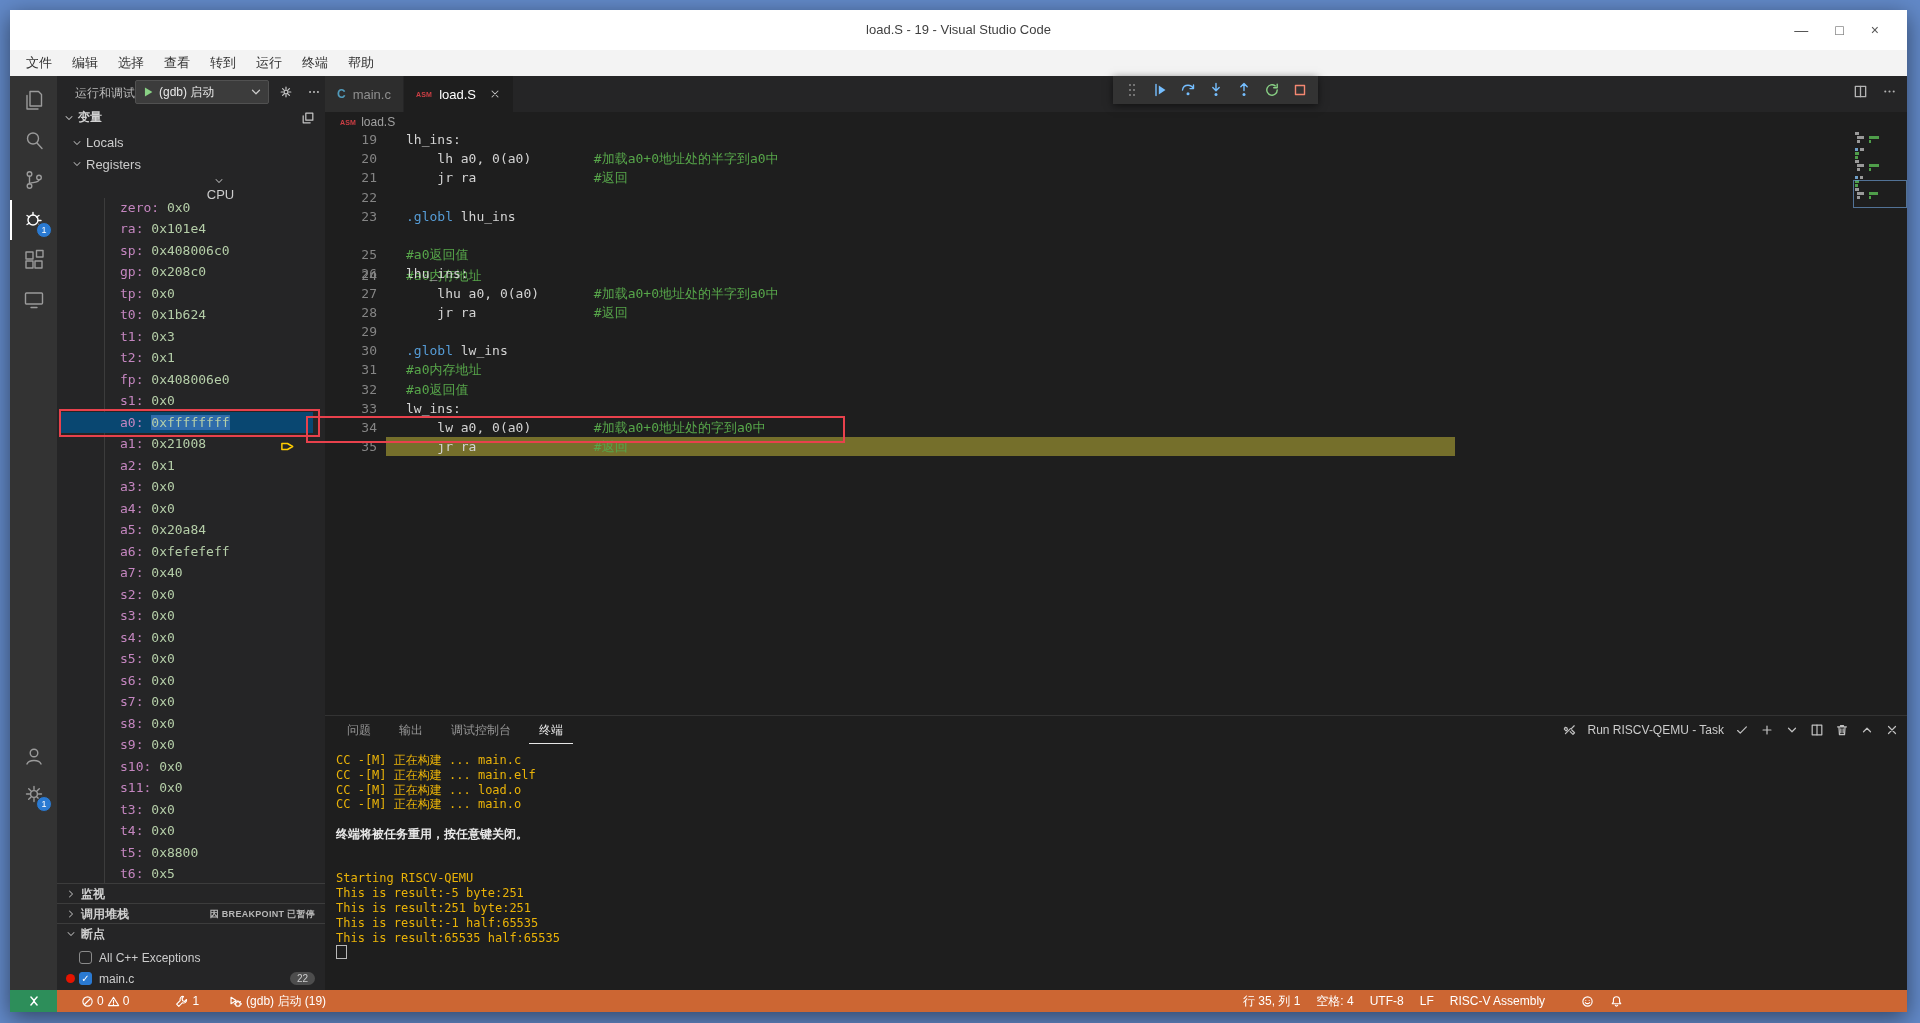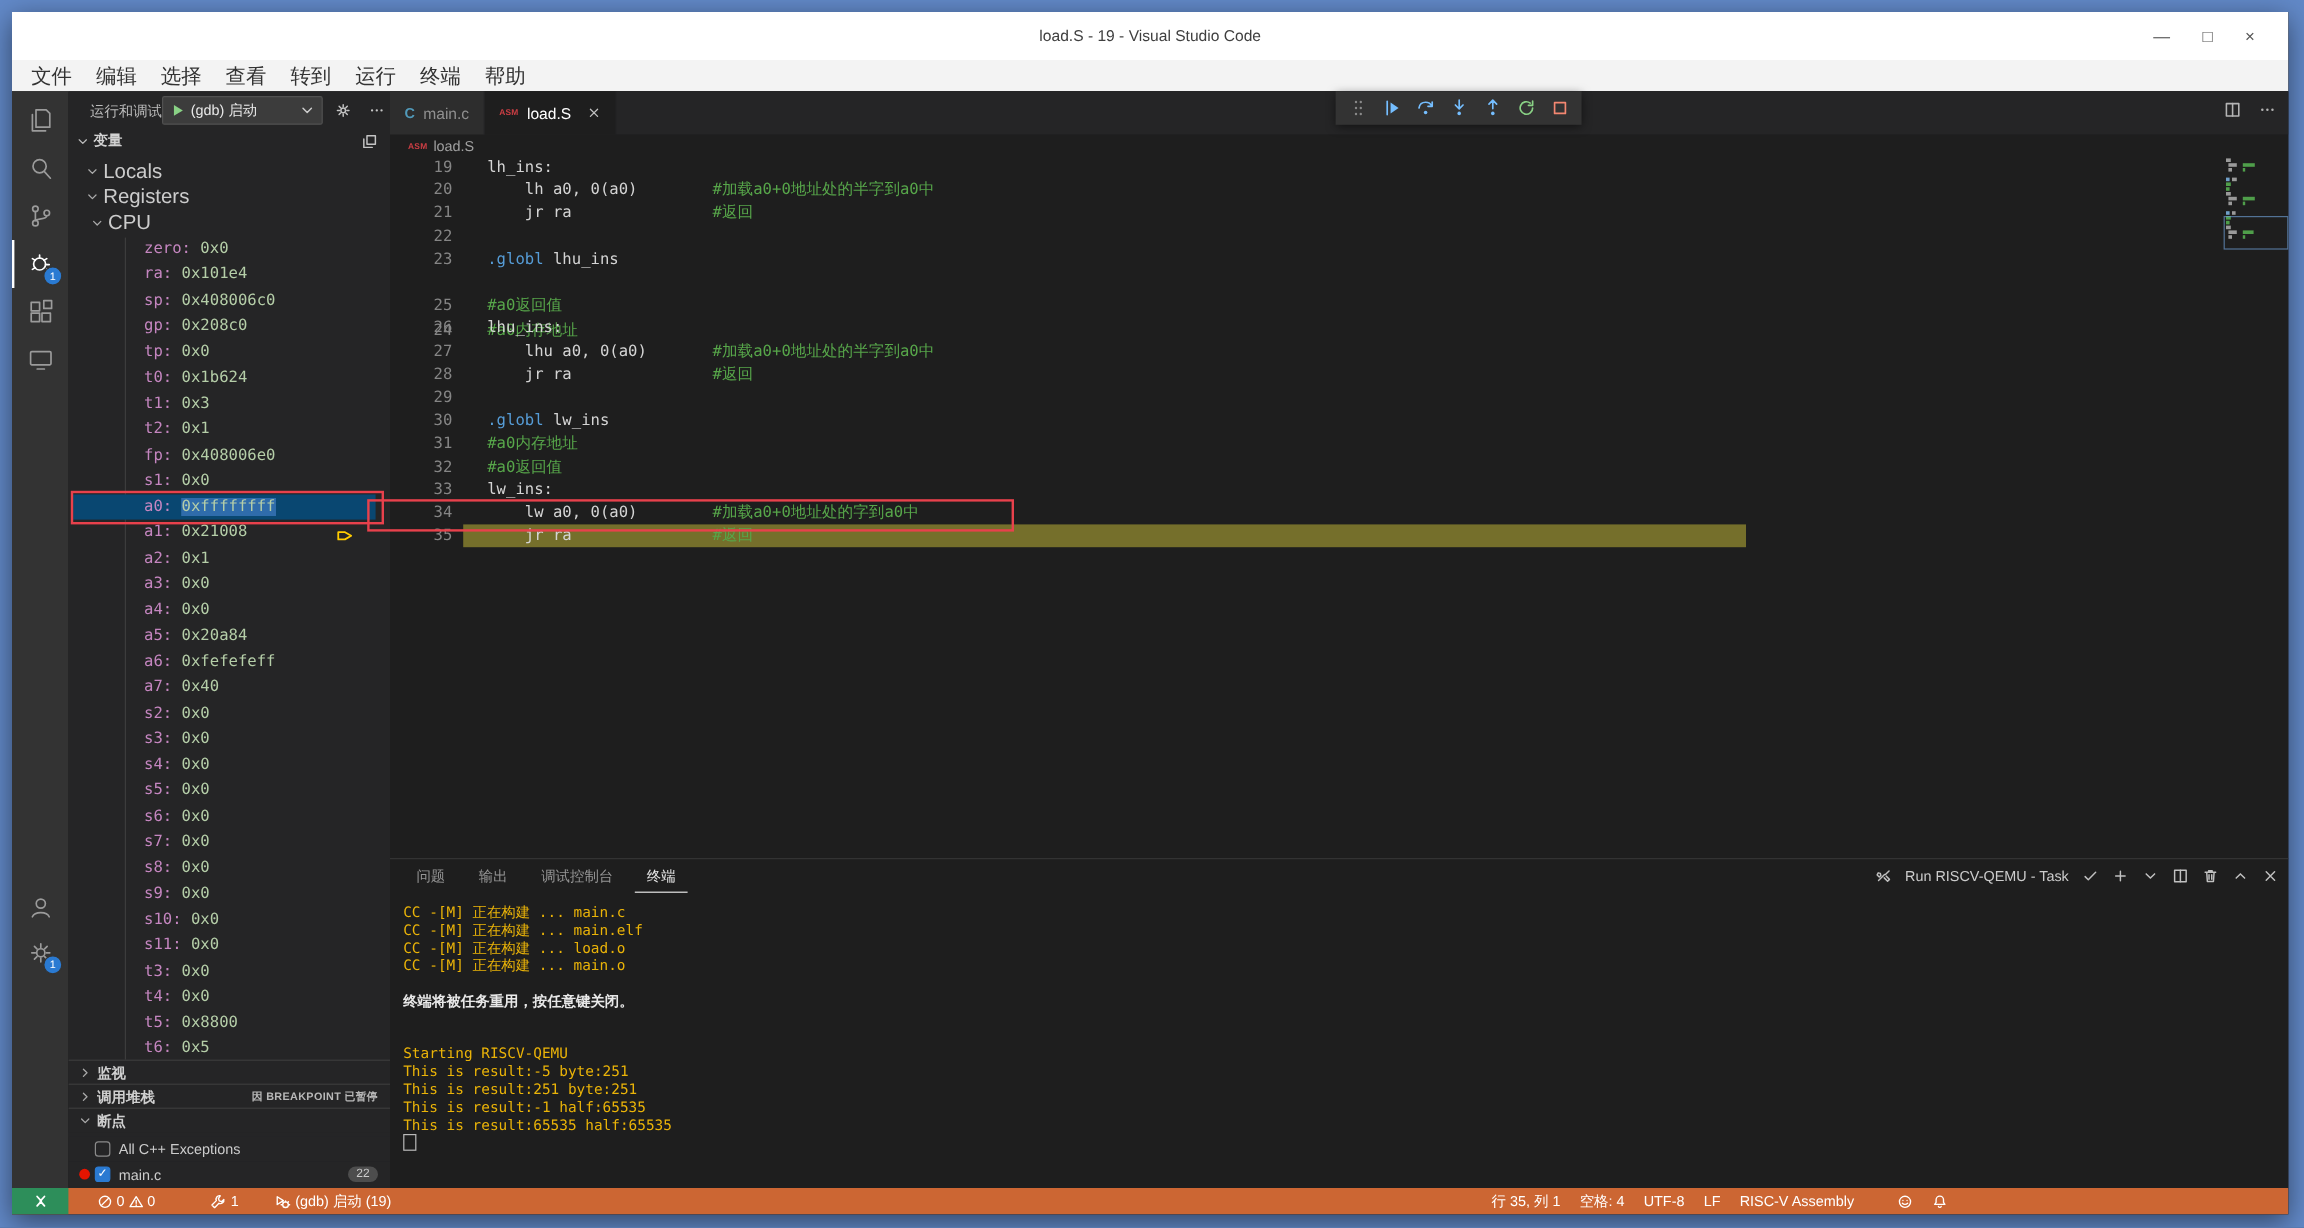--- a/index.html
+++ b/index.html
@@ -7,21 +7,21 @@
     font-family:"Liberation Sans","DejaVu Sans",sans-serif;font-size:12px;-webkit-font-smoothing:antialiased;}
   svg{stroke:currentColor;fill:none;stroke-width:1.4;stroke-linecap:round;stroke-linejoin:round;display:block;}
   #window{position:absolute;left:10px;top:10px;width:1897px;height:1002px;background:#1e1e1e;
     box-shadow:0 6px 22px rgba(0,0,0,.5);overflow:hidden;}
   
   #titlebar{position:absolute;left:0;top:0;width:100%;height:40px;background:#ffffff;}
   #window-title{position:absolute;left:0;right:0;top:12px;text-align:center;font-size:13px;color:#3f3f3f;}
   #win-controls{position:absolute;right:28px;top:0;height:40px;display:flex;align-items:center;gap:27px;color:#555;}
   .wc{font-size:14px;cursor:default;line-height:1;}
   #menubar{position:absolute;left:0;top:40px;width:100%;height:26px;background:#f3f3f3;display:flex;align-items:center;padding-left:6px;box-sizing:border-box;}
-  .menu-item{padding:3px 10px;font-size:17px;color:#333;}
+  .menu-item{padding:3px 10px;font-size:13px;color:#333;}
   
   #activitybar{position:absolute;left:0;top:66px;width:47px;height:914px;background:#333333;}
   .act-item{position:absolute;left:0;width:47px;height:40px;display:flex;align-items:center;justify-content:center;color:#9b9b9b;box-sizing:border-box;}
   .act-item.active{color:#ffffff;border-left:2px solid #ffffff;}
   .act-item svg{width:24px;height:24px;}
   .act-badge{position:absolute;right:5px;bottom:2px;min-width:14px;height:14px;border-radius:8px;background:#2a7ad2;color:#fff;
     font-size:9px;display:flex;align-items:center;justify-content:center;border:1px solid #333;}
   
   #sidebar{position:absolute;left:47px;top:66px;width:268px;height:914px;background:#252526;overflow:hidden;color:#cccccc;}
   #sb-header{position:absolute;left:0;top:0;width:100%;height:32px;}
@@ -31,21 +31,21 @@
   #launch-name{font-size:12px;color:#e8e8e8;flex:1;white-space:nowrap;}
   .ic svg{width:14px;height:14px;}
   .hico{position:absolute;top:9px;color:#c5c5c5;}
   #sb-gear{left:222px;}
   #sb-dots{left:250px;}
   #vars-header{position:absolute;left:0;top:31px;width:100%;height:21px;display:flex;align-items:center;}
   #vars-header .chev{margin-left:6px;color:#bbb;}
   #vars-header .chev svg,.tree-row .chev svg,.sect .chev svg{width:12px;height:12px;}
   #vars-title{margin-left:3px;font-weight:bold;font-size:12px;color:#d2d2d2;}
   #vars-panel-icon{position:absolute;right:10px;top:4px;color:#c5c5c5;}
-  .tree-row{position:absolute;left:0;width:100%;height:21.5px;display:flex;align-items:center;font-size:17px;color:#cccccc;}
+  .tree-row{position:absolute;left:0;width:100%;height:21.5px;display:flex;align-items:center;font-size:13px;color:#cccccc;}
   .tree-row .chev{color:#aaa;}
   .tree-label{margin-left:3px;}
   #reg-guide{position:absolute;left:47px;top:122px;width:1px;height:708px;background:#3c3c3c;}
   .reg-row{position:absolute;left:0;width:100%;height:21.5px;font:13px "DejaVu Sans Mono",monospace;line-height:21.5px;white-space:pre;}
   .reg-text{position:absolute;left:63px;}
   .reg-name{color:#c586c0;}
   .reg-val{color:#b5cea8;}
   .selbg{position:absolute;left:4px;top:0;width:252px;height:100%;background:#094771;}
   .reg-row .hl{background:#2f6cab;}
   #a0-annotation{position:absolute;left:2px;top:333px;width:257px;height:24px;border:2px solid #e8414c;z-index:6;}
@@ -256,21 +256,21 @@
             <span class="tree-label">Locals</span>
           </div>
           <div class="tree-row" style="top: 77.5px; padding-left: 14px;">
             <span class="chev">
               <svg viewBox="0 0 16 16">
                 <path d="M4 6l4 4 4-4"></path>
               </svg>
             </span>
             <span class="tree-label">Registers</span>
           </div>
-          <div class="tree-row" style="top: 99px; padding-left: 18px;">
+          <div class="tree-row" style="top: 99px; padding-left: 28px; flex-direction: column;">
             <span class="chev">
               <svg viewBox="0 0 16 16">
                 <path d="M4 6l4 4 4-4"></path>
               </svg>
             </span>
             <span class="tree-label">CPU</span>
           </div>
         </div>
       <div id="reg-guide"></div>
       <div id="registers">

